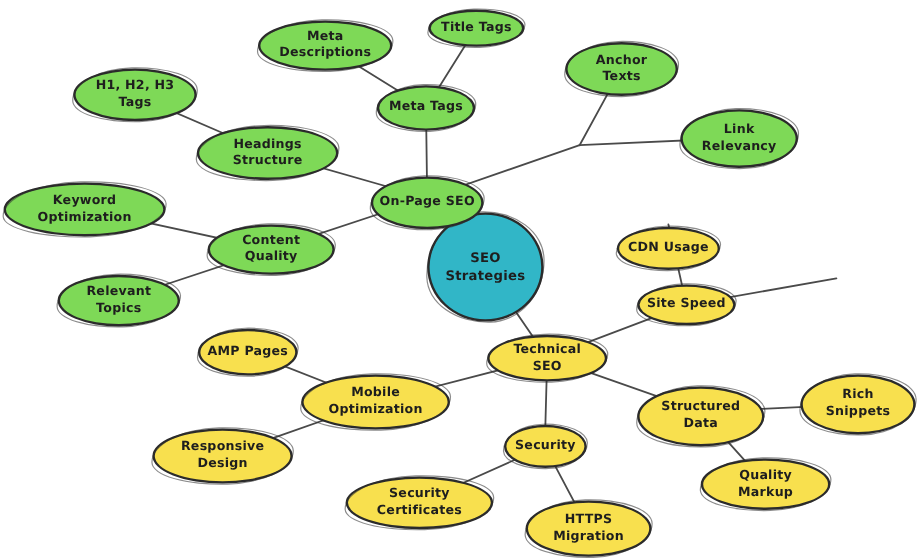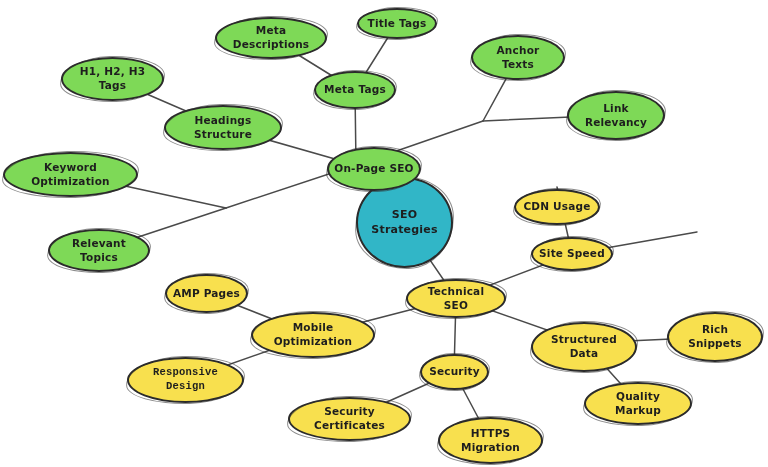--- a/index.html
+++ b/index.html
@@ -62,46 +62,48 @@
     <line x1="313" y1="335" x2="185" y2="380"></line>
     <line x1="454" y1="372" x2="349" y2="419"></line>
     <line x1="454" y1="372" x2="490" y2="440"></line>
     <line x1="584" y1="343" x2="715" y2="337"></line>
     <line x1="584" y1="343" x2="638" y2="403"></line>
   </svg>
 
   <div class="node center" style="left:356px;top:177px;width:97px;height:91px;">SEO
 Strategies</div>
 
-  <div class="node green" style="left:309px;top:147px;width:94px;height:44px;margin-left:18px;">On-Page SEO</div>
+  <div class="node green" style="left:309px;top:147px;width:94px;height:44px;">On-Page SEO</div>
   <div class="node green" style="left:314px;top:71px;width:82px;height:38px;">Meta Tags</div>
   <div class="node green" style="left:215px;top:17px;width:112px;height:42px;">Meta
 Descriptions</div>
   <div class="node green" style="left:357px;top:8px;width:80px;height:31px;">Title Tags</div>
   <div class="node green" style="left:471px;top:35px;width:94px;height:45px;">Anchor
 Texts</div>
   <div class="node green" style="left:567px;top:91px;width:98px;height:49px;">Link
 Relevancy</div>
   <div class="node green" style="left:164px;top:105px;width:118px;height:45px;text-align:center;">Headings
 Structure</div>
   <div class="node green" style="left:61px;top:57px;width:103px;height:44px;">H1, H2, H3
 Tags</div>
+  <div class="node green" style="left:173px;top:187px;width:106px;height:42px;">Content
+Quality</div>
   <div class="node green" style="left:3px;top:152px;width:135px;height:45px;">Keyword
 Optimization</div>
   <div class="node green" style="left:48px;top:229px;width:102px;height:43px;">Relevant
 Topics</div>
 
   <div class="node yellow" style="left:406px;top:279px;width:100px;height:39px;">Technical
 SEO</div>
   <div class="node yellow" style="left:531px;top:237px;width:82px;height:34px;">Site Speed</div>
   <div class="node yellow" style="left:514px;top:169px;width:86px;height:36px;margin-top:20px;">CDN Usage</div>
   <div class="node yellow" style="left:251px;top:312px;width:124px;height:46px;">Mobile
 Optimization</div>
   <div class="node yellow" style="left:165px;top:274px;width:83px;height:39px;">AMP Pages</div>
-  <div class="node yellow" style="left:127px;top:357px;width:117px;height:46px;font-family:Liberation Mono, monospace;">Responsive
+  <div class="node yellow" style="left:127px;top:357px;width:117px;height:46px;">Responsive
 Design</div>
   <div class="node yellow" style="left:420px;top:354px;width:69px;height:36px;">Security</div>
   <div class="node yellow" style="left:288px;top:397px;width:123px;height:44px;">Security
 Certificates</div>
   <div class="node yellow" style="left:438px;top:417px;width:105px;height:47px;">HTTPS
 Migration</div>
   <div class="node yellow" style="left:531px;top:322px;width:106px;height:50px;">Structured
 Data</div>
   <div class="node yellow" style="left:667px;top:312px;width:96px;height:50px;">Rich
 Snippets</div>

